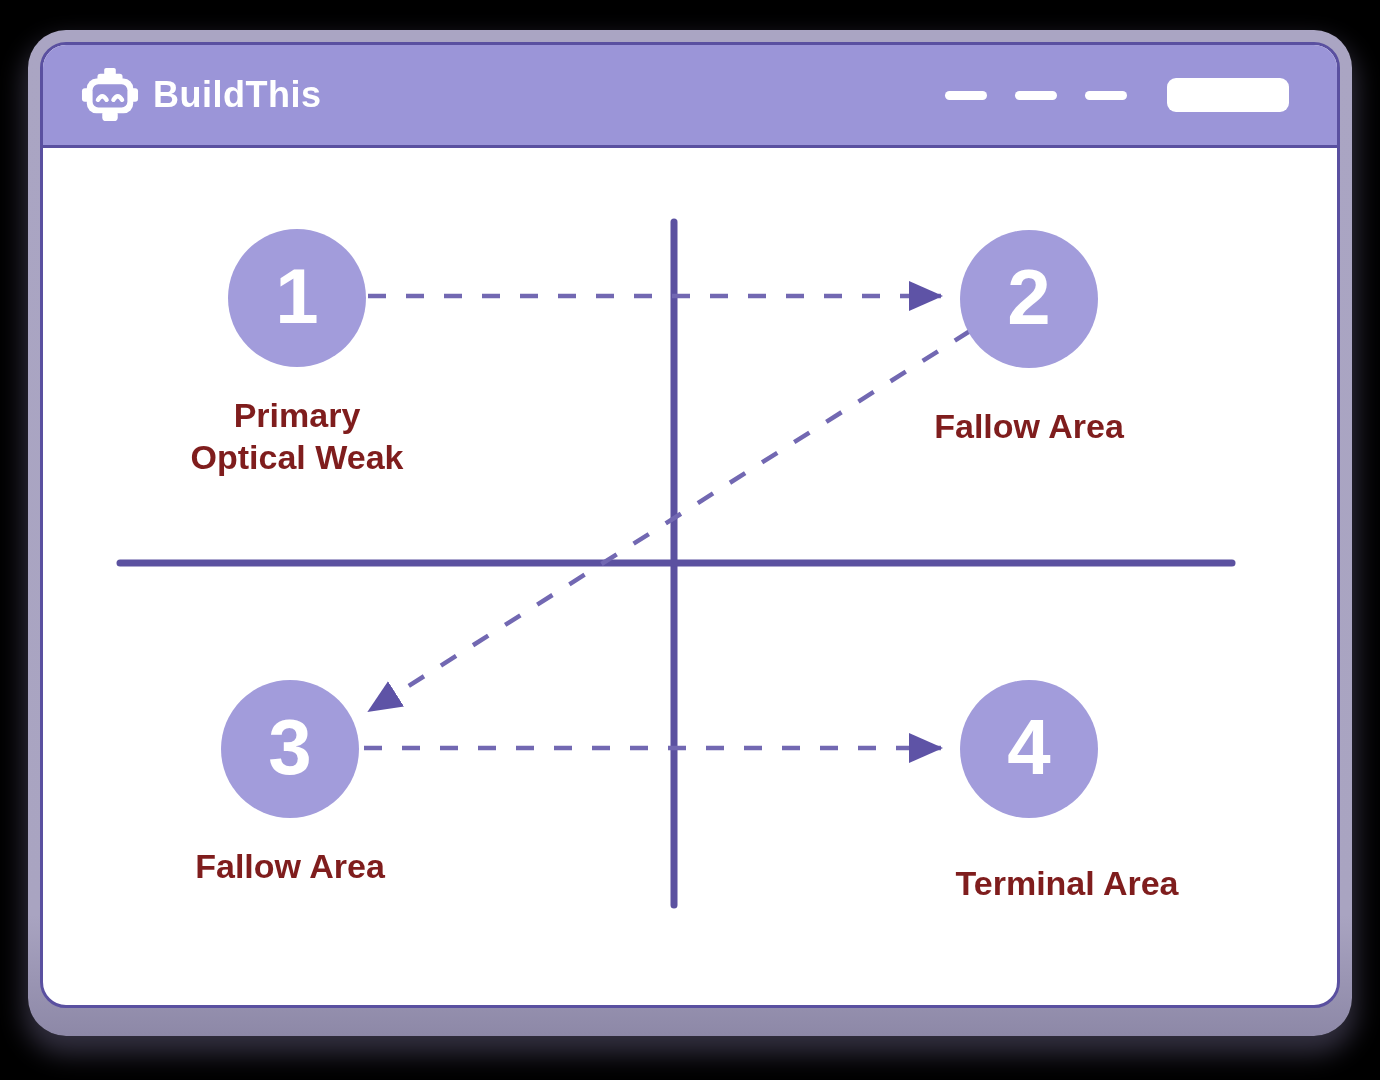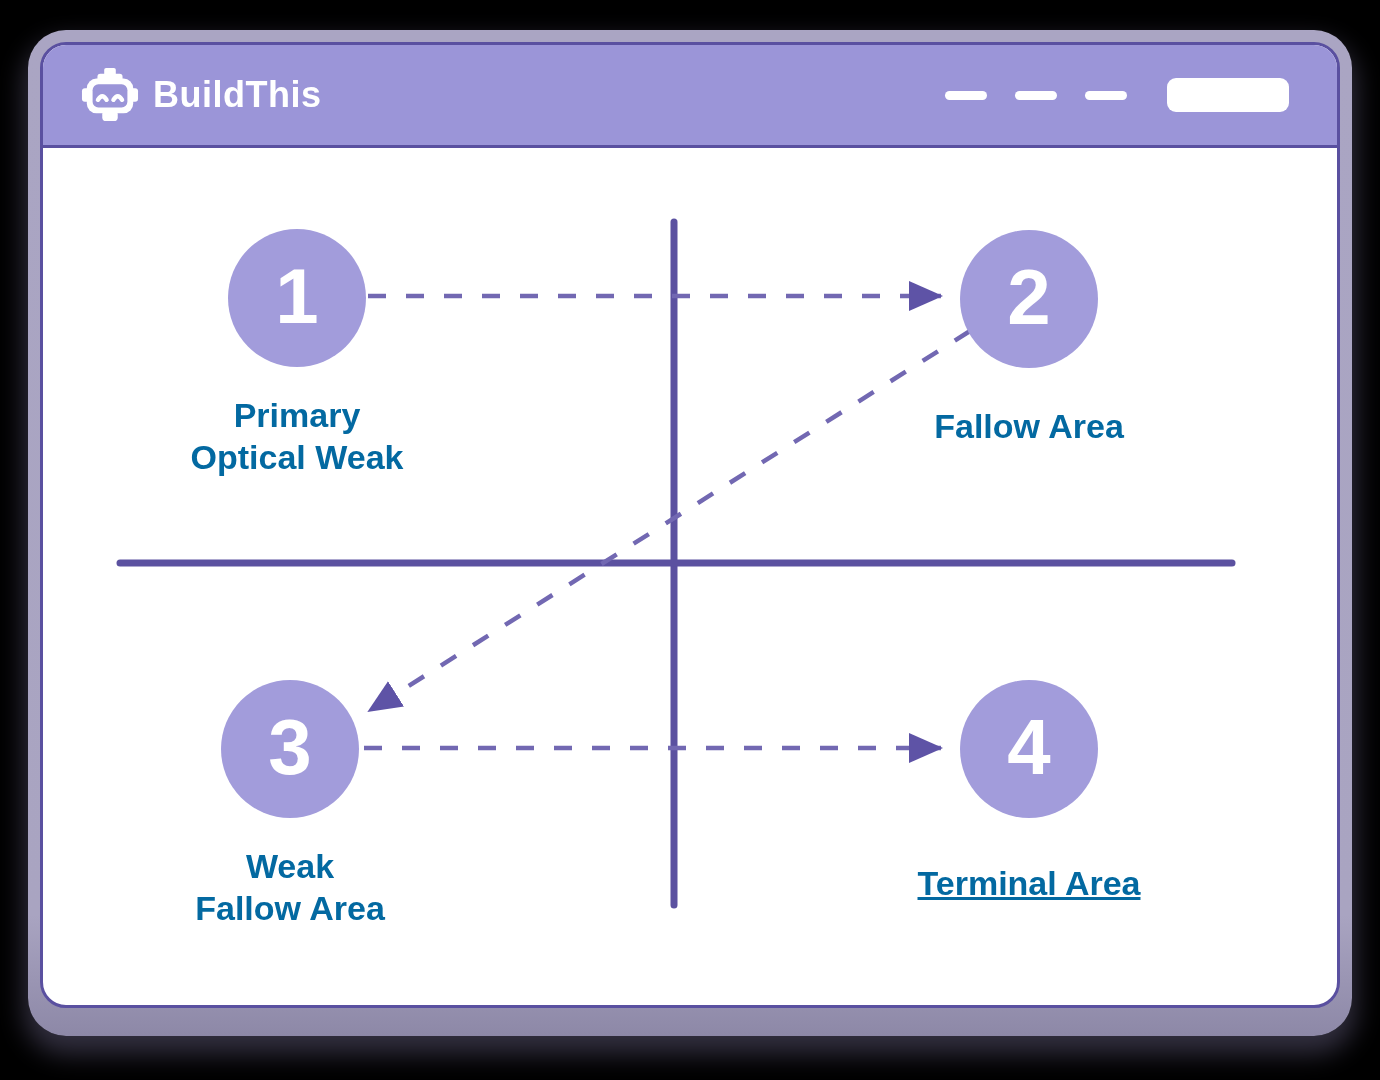--- a/index.html
+++ b/index.html
@@ -42,21 +42,21 @@
   .node-circle {
     position:absolute; width:138px; height:138px; border-radius:50%;
     background:#a29cdb; display:flex; align-items:center; justify-content:center;
   }
   .node-number {
     color:#fff; font-size:78px; font-weight:bold; line-height:1;
     transform:translateY(-2px);
   }
   .node-label {
     position:absolute; transform:translateX(-50%); text-align:center;
-    color:#0369a1; font-size:34px; font-weight:600; line-height:42px;
+    color:#7f1d1d; font-size:34px; font-weight:600; line-height:42px;
     white-space:nowrap;
   }
 </style>
 </head>
 <body>
 
 <div class="frame">
   <div class="window">
 
     <div class="header">
@@ -110,26 +110,25 @@
         <span class="node-number">2</span>
       </div>
       <div class="node-label" style="left:986px; top:257px;">
         <div>Fallow Area</div>
       </div>
 
       <div class="node-circle" style="left:178px; top:532px;">
         <span class="node-number">3</span>
       </div>
       <div class="node-label" style="left:247px; top:697px;">
-        <div>Weak</div>
         <div>Fallow Area</div>
       </div>
 
       <div class="node-circle" style="left:917px; top:532px;">
         <span class="node-number">4</span>
       </div>
-      <div class="node-label" style="left:986px; top:714px;text-decoration:underline;">
+      <div class="node-label" style="left:1024px; top:714px;">
         <div>Terminal Area</div>
       </div>
 
     </div>
   </div>
 </div>
 
 </body></html>

